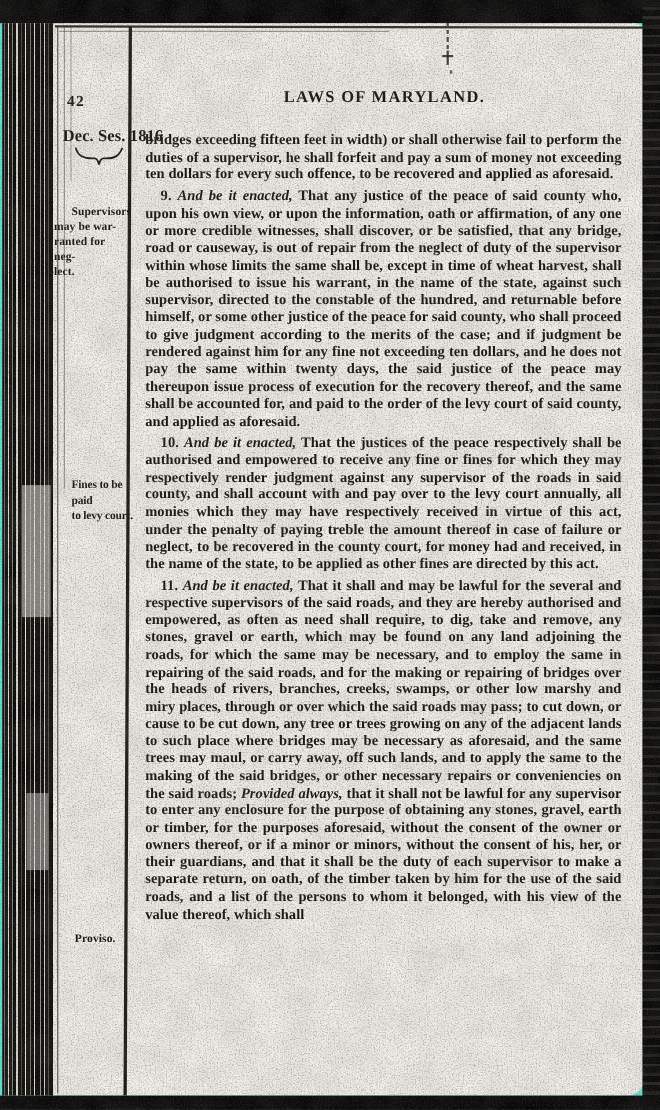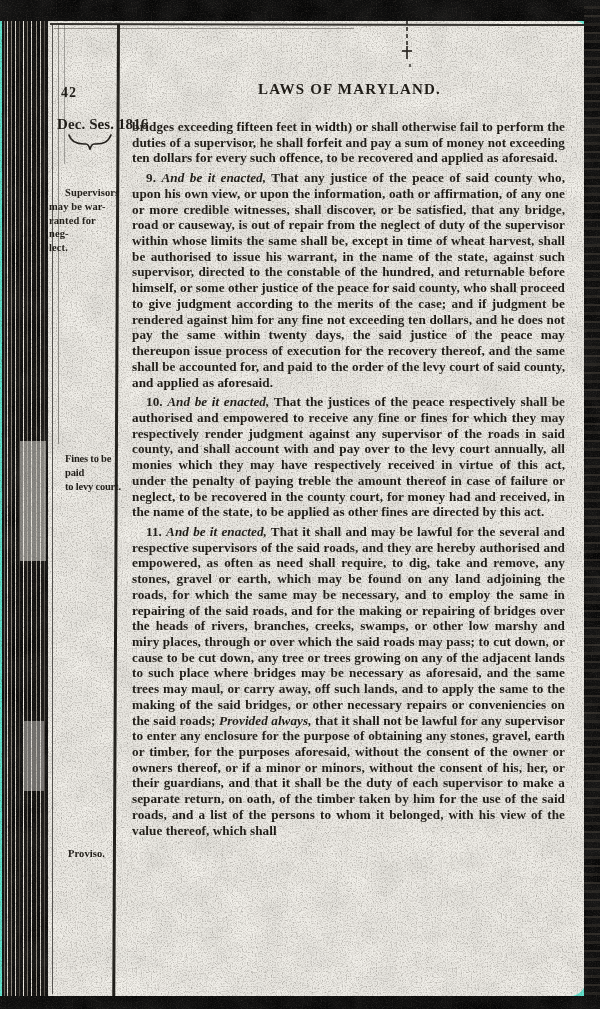--- a/index.html
+++ b/index.html
@@ -55,21 +55,21 @@
   
   .ink{color:#17140f;}
   .page-number{position:absolute; left:61px; top:85px; font-size:14px; font-weight:bold; letter-spacing:1px;}
   .running-header{position:absolute; left:141px; top:81px; width:300px; text-align:right;
       font-size:15px; font-weight:bold; letter-spacing:1.2px; white-space:nowrap;}
 
   .sidenote{position:absolute; font-size:10.5px; font-weight:bold; line-height:13.8px;
       white-space:pre-line; letter-spacing:.1px;}
   .note-session{left:57px; top:118px; font-size:15px; white-space:nowrap;}
   .note-supervisors{left:49px; top:186px; width:62px; text-indent:16px;}
-  .note-fines{left:65px; top:452px; width:66px; letter-spacing:-.2px;}
+  .note-fines{left:65px; top:435px; width:66px; letter-spacing:-.2px;}
   .note-duty{left:61px; top:596px; width:60px;}
   .note-proviso{left:68px; top:847px; width:55px;}
   .underbrace{position:absolute; left:67px; top:133px;}
 
   .body-text{position:absolute; left:128px; top:115px; width:441px;
       font-size:13.2px; line-height:15.72px; font-weight:bold; text-align:justify;
       letter-spacing:.05px;}
   .body-text p{margin:4px; text-indent:14px;}
   .body-text p.no-indent{text-indent:0;}
   .enact{font-style:italic;}

